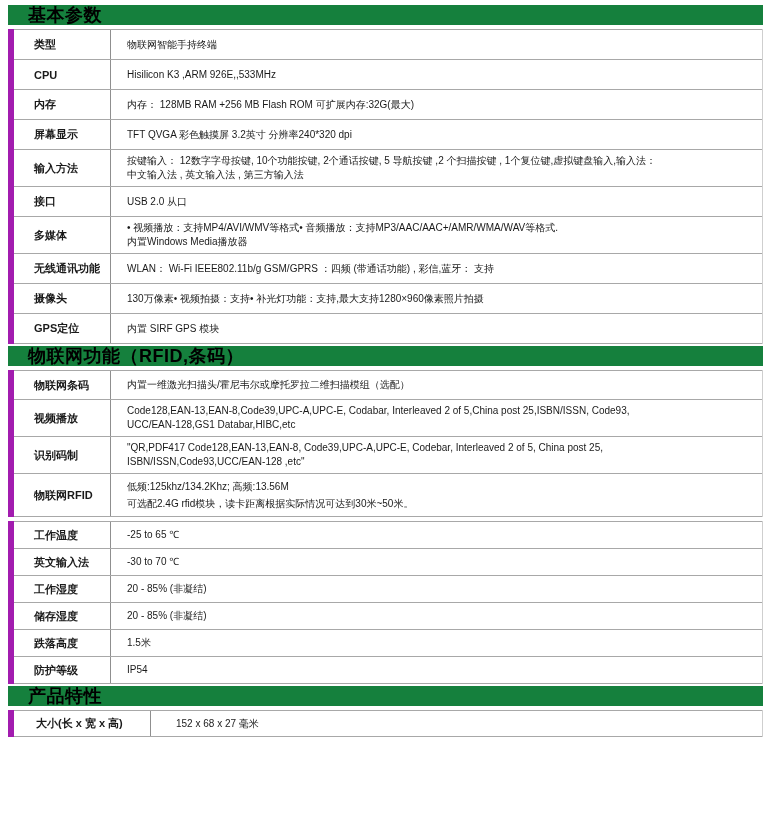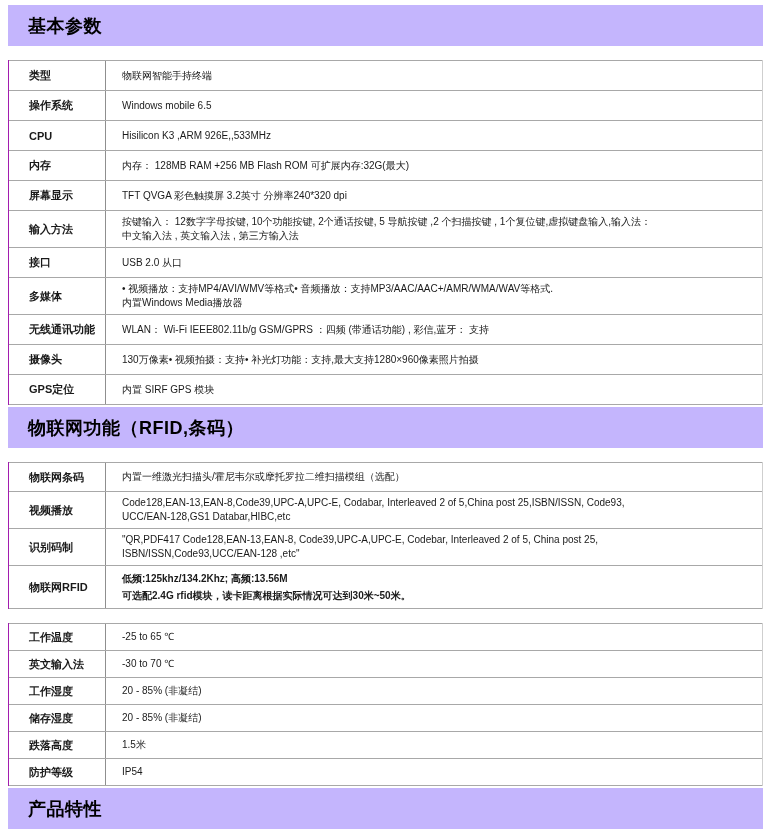--- a/index.html
+++ b/index.html
@@ -8,38 +8,38 @@
     background: #ffffff;
   }
   .doc {
     width: 755px;
     margin: 5px 0 0 8px;
     font-family: "Liberation Sans", sans-serif;
     color: #1a1a1a;
   }
   .section { margin-bottom: 2px; }
   .band {
-    background: #c4b5fd;
-    height: 41px;
+    background: #15803d;
+    height: 20px;
     display: flex;
     align-items: center;
     padding-left: 20px;
     box-sizing: border-box;
     margin-top: 2px;
   }
   .section:first-child .band { margin-top: 0; }
   .band .band-title {
     font-size: 18px;
     font-weight: bold;
     color: #000000;
     letter-spacing: 0.5px;
   }
   .tbl {
-    margin-top: 14px;
-    border-left: 1px solid #a21caf;
+    margin-top: 4px;
+    border-left: 6px solid #a21caf;
     border-right: 1px solid #cfcfcf;
   }
   .row {
     display: flex;
     border-top: 1px solid #a8a8a8;
   }
   .tbl .row:last-child { border-bottom: 1px solid #a8a8a8; }
   .cell-label {
     flex: 0 0 97px;
     width: 97px;
@@ -57,21 +57,21 @@
     align-items: center;
     box-sizing: border-box;
     padding: 4px 10px 4px 16px;
     font-size: 10px;
     line-height: 1.4;
     white-space: pre-line;
   }
   
   .tbl-basic .row    { min-height: 29px; }
   .tbl-iot .row      { min-height: 28px; }
-  .tbl-iot .row-iot-rfid .cell-value { line-height: 1.7; font-weight: bold; }
+  .tbl-iot .row-iot-rfid .cell-value { line-height: 1.7; }
   .tbl-env .row      { min-height: 26px; }
   .tbl-product .row  { min-height: 25px; }
   
   .tbl-product .cell-label {
     flex: 0 0 137px;
     width: 137px;
     padding-left: 22px;
   }
   .tbl-product .cell-value { padding-left: 25px; }
 </style>
@@ -83,24 +83,20 @@
   <div class="section">
     <div class="band">
       <span class="band-title">基本参数</span>
     </div>
     <div class="tbl tbl-basic">
       <div class="row">
         <div class="cell-label">类型</div>
         <div class="cell-value">物联网智能手持终端</div>
       </div>
       <div class="row">
-        <div class="cell-label">操作系统</div>
-        <div class="cell-value">Windows mobile 6.5</div>
-      </div>
-      <div class="row">
         <div class="cell-label">CPU</div>
         <div class="cell-value">Hisilicon K3 ,ARM 926E,,533MHz</div>
       </div>
       <div class="row">
         <div class="cell-label">内存</div>
         <div class="cell-value">内存： 128MB RAM +256 MB Flash ROM 可扩展内存:32G(最大)</div>
       </div>
       <div class="row">
         <div class="cell-label">屏幕显示</div>
         <div class="cell-value">TFT QVGA 彩色触摸屏  3.2英寸  分辨率240*320 dpi</div>

